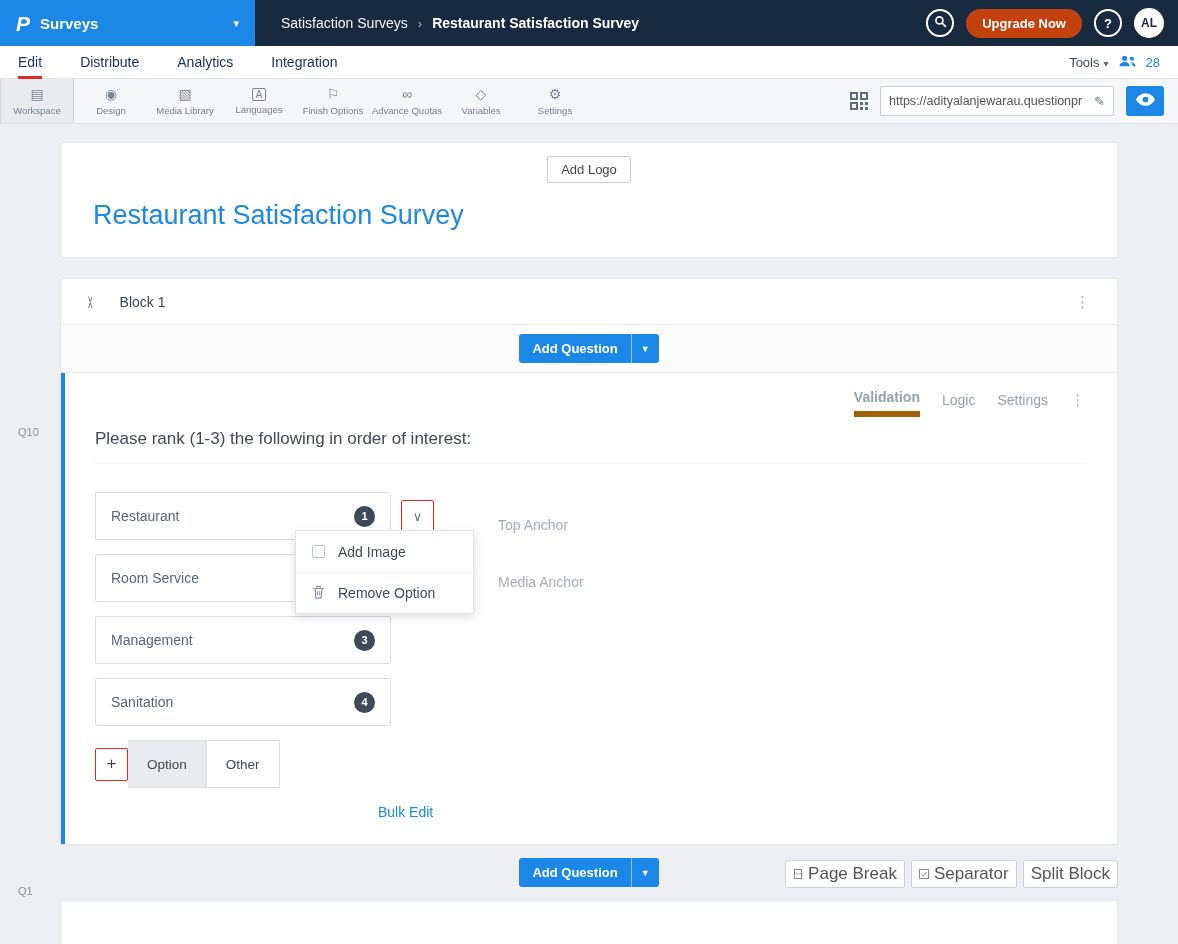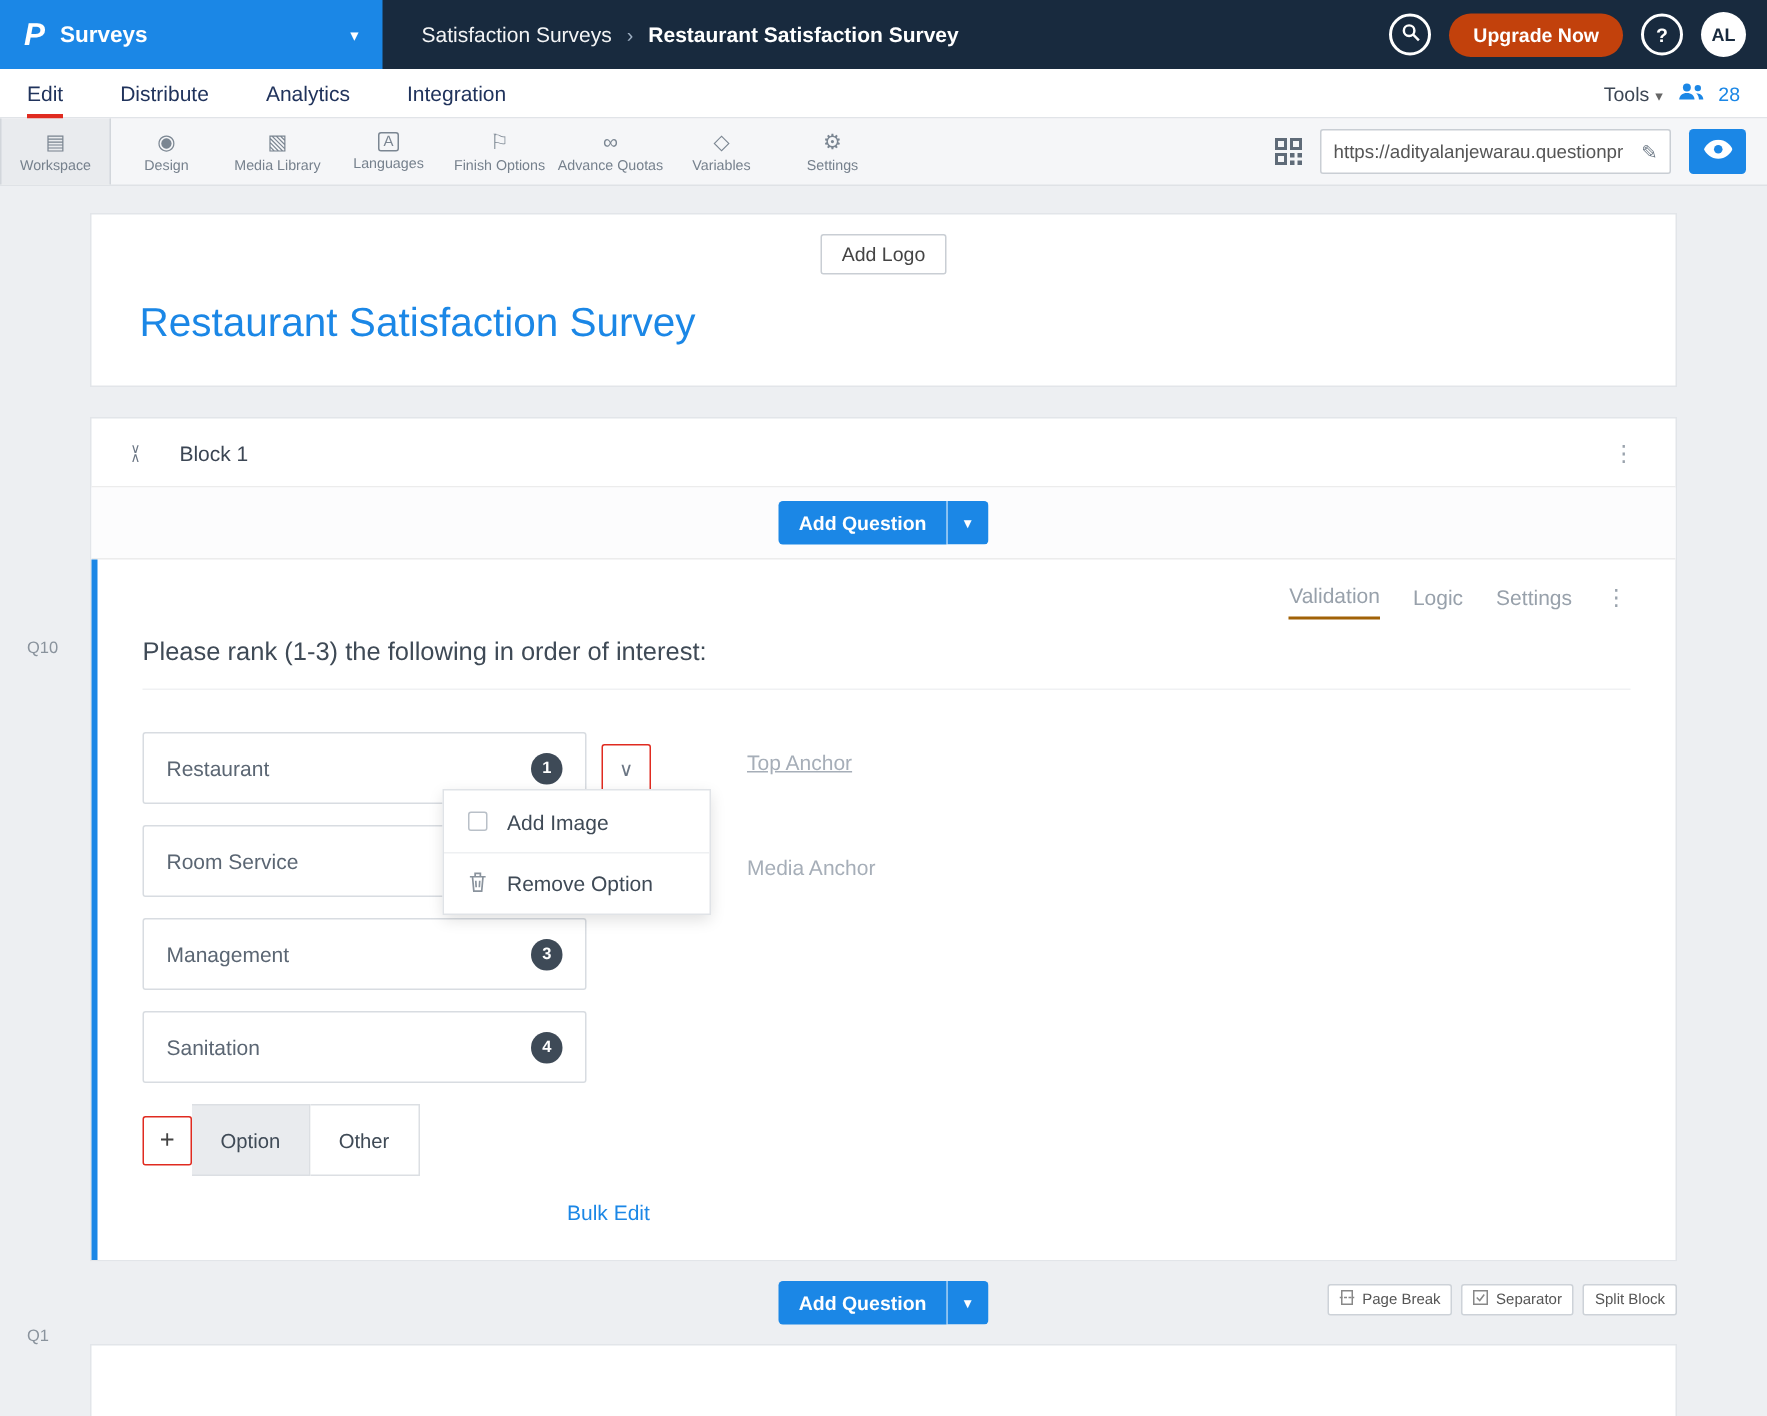--- a/index.html
+++ b/index.html
@@ -66,49 +66,49 @@
   .dots { margin-left:auto; color:#9aa3ad; font-size:15px; letter-spacing:1px; cursor:pointer; }
 
   .addq-row { border-bottom:1px solid #ececec; background:#fcfcfd; padding:9px 0; display:flex; justify-content:center; }
   .split-btn { display:inline-flex; cursor:pointer; }
   .split-main { background:#1b87e6; color:#fff; font-size:13px; font-weight:bold; padding:7px 13px; border:none; border-radius:3px 0 0 3px; cursor:pointer; }
   .split-caret { background:#1b87e6; border:none; border-left:1px solid rgba(255,255,255,.5); color:#fff; font-size:9px; padding:0 9px; border-radius:0 3px 3px 0; cursor:pointer; }
 
   .question { position:relative; border-left:4px solid #1b87e6; padding:16px 30px 20px; }
   .q-tabs { display:flex; justify-content:flex-end; align-items:center; gap:22px; font-size:14px; color:#98a1ab; padding-right:2px; }
   .q-tab { padding-bottom:6px; cursor:pointer; }
-  .q-tab.active { border-bottom:2px solid #a16207; }
+  .q-tab.active { border-bottom:6px solid #a16207;font-weight:bold; }
   .q-dots { color:#9aa3ad; font-size:15px; cursor:pointer; padding-bottom:6px; }
   .q-text { font-size:17px; color:#3f4a56; margin-top:12px; cursor:text; }
   .q-divider { border-bottom:1px solid #f0f1f3; margin-top:14px; }
 
   .opts { position:relative; margin-top:28px; width:700px; }
   .opt-row { display:flex; align-items:center; margin-bottom:14px; }
   .opt-box { width:296px; height:48px; background:#fff; border:1px solid #d8dce1; border-radius:2px; display:flex; align-items:center; padding:0 15px; }
   .opt-label { font-size:14px; color:#5b6673; cursor:text; }
   .opt-badge { margin-left:auto; width:21px; height:21px; border-radius:50%; background:#3e4a57; color:#fff; font-size:11px; font-weight:bold; display:flex; align-items:center; justify-content:center; }
   .opt-chevron { margin-left:10px; width:33px; height:33px; background:#fff; border:1px solid #e02b20; border-radius:2px; color:#6b7684; font-size:13px; display:flex; align-items:center; justify-content:center; cursor:pointer; }
   .anchor { position:absolute; left:403px; font-size:14px; color:#a6aeb8; }
-  .anchor.top { top:12px;text-decoration:underline; }
+  .anchor.top { top:25px; }
   .anchor.bottom { top:82px; }
 
   .opt-menu { position:absolute; left:200px; top:38px; width:179px; background:#fff; border:1px solid #e0e3e7; box-shadow:0 3px 10px rgba(0,0,0,.13); z-index:5; }
   .menu-item { height:41px; display:flex; align-items:center; gap:13px; padding:0 16px; font-size:14px; color:#3f4a56; cursor:pointer; }
   .menu-item + .menu-item { border-top:1px solid #eef0f2; }
   .menu-checkbox { width:13px; height:13px; border:1px solid #b9c0c8; border-radius:2px; background:#fff; }
 
   .opt-actions { display:flex; align-items:center; }
   .add-opt-btn { width:33px; height:33px; background:#fff; border:1px solid #e02b20; border-radius:2px; color:#444; font-size:17px; display:flex; align-items:center; justify-content:center; cursor:pointer; }
   .opt-tab { height:48px; padding:0 19px; display:flex; align-items:center; font-size:13.5px; color:#3f4a56; background:#fff; border:1px solid #dcdfe3; border-left:none; cursor:pointer; }
   .opt-tab.active { background:#e9ebee; }
   .bulk-edit { display:inline-block; margin:16px 0 4px 283px; color:#1b87e6; font-size:14px; cursor:pointer; }
 
   .between-row { position:relative; margin-top:13px; height:30px; display:flex; justify-content:center; align-items:flex-start; }
   .between-right { position:absolute; right:0; top:2px; display:flex; gap:6px; }
-  .mini-btn { background:#fff; border:1px solid #cdd2d8; border-radius:2px; font-size:10px; color:#555; padding:3px 7px; display:flex; align-items:center; gap:5px; cursor:pointer; }
+  .mini-btn { background:#fff; border:1px solid #cdd2d8; border-radius:2px; font-size:17px; color:#555; padding:3px 7px; display:flex; align-items:center; gap:5px; cursor:pointer; }
 
   .next-card { margin-top:12px; border-bottom:none; height:112px; }
   .next-q { display:flex; align-items:baseline; gap:10px; padding:74px 0 0 30px; }
 
   .qid-label { position:absolute; left:18px; font-size:11px; color:#8a939d; }
   #qid-rank { top:426px; }
   #qid-next { top:885px; }
 </style>
 </head>
 <body>

